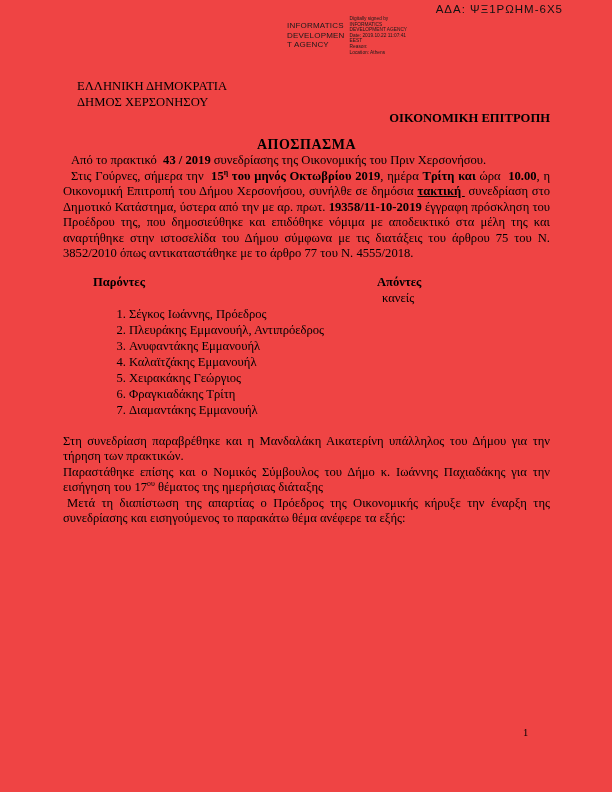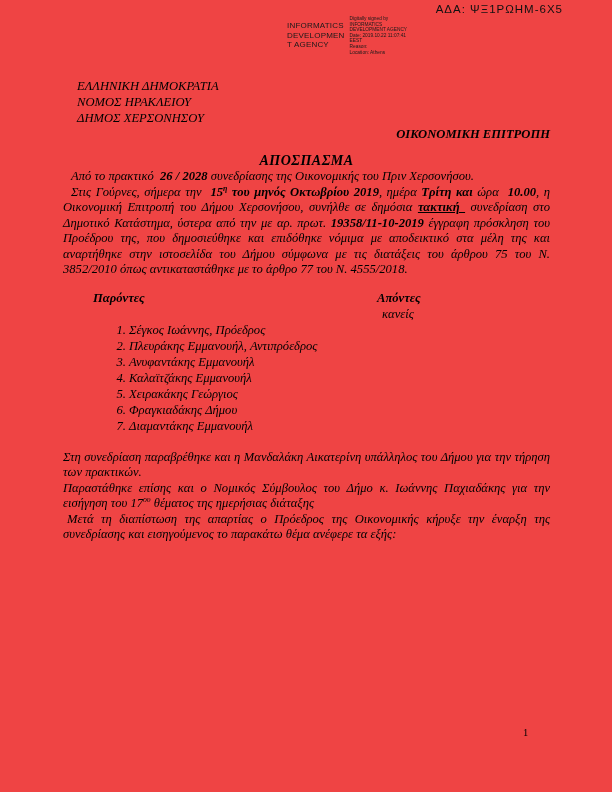--- a/index.html
+++ b/index.html
@@ -31,21 +31,21 @@
     white-space: nowrap;
   }
   .stamp-details {
     margin-left: 5px;
     font-family: "Liberation Sans", sans-serif;
     font-size: 4.8px; line-height: 5.6px;
     white-space: nowrap;
   }
 
   .content {
-    position: absolute; top: 78px; left: 63px; width: 487px; font-style: italic;
+    position: absolute; top: 78px; left: 63px; width: 487px;
   }
   .letterhead { margin-left: 14px; font-size: 12.6px; line-height: 16px; }
   .lh-line { white-space: nowrap; }
   .lh-committee { font-weight: bold; white-space: nowrap; text-align: right; }
 
   .title {
     margin: 11px 0 0 0;
     text-align: center;
     font-size: 14px; font-weight: bold; letter-spacing: 0.5px;
     line-height: 16px;
@@ -107,44 +107,43 @@
         <div class="detail-line">Location: Athens</div>
       </div>
   </div>
 
   <div class="content">
 
     <div class="letterhead">
       <div>
 
       <div class="lh-line">ΕΛΛΗΝΙΚΗ ΔΗΜΟΚΡΑΤΙΑ</div>
-          <div class="lh-line">ΝΟΜΟΣ ΗΡΑΚΛΕΙΟΥ</div>
           <div class="lh-line">ΔΗΜΟΣ ΧΕΡΣΟΝΗΣΟΥ</div>
         </div>
       <div class="lh-committee">ΟΙΚΟΝΟΜΙΚΗ ΕΠΙΤΡΟΠΗ</div>
     </div>
 
     <h1 class="title">ΑΠΟΣΠΑΣΜΑ</h1>
 
-    <p class="para ind8 mt-p1"><span>Από το πρακτικό &nbsp;</span><span class="b">26 / 2028</span><span> συνεδρίασης της Οικονομικής του Πριν Χερσονήσου.</span></p>
+    <p class="para ind8 mt-p1"><span>Από το πρακτικό &nbsp;</span><span class="b">43 / 2019</span><span> συνεδρίασης της Οικονομικής του Πριν Χερσονήσου.</span></p>
 
     <p class="para ind8 mt-p2"><span>Στις Γούρνες, σήμερα την &nbsp;</span><span class="b">15</span><span class="b sup">η</span><span class="b"> του μηνός Οκτωβρίου 2019</span><span>, ημέρα </span><span class="b">Τρίτη και</span><span> ώρα &nbsp;</span><span class="b">10.00</span><span>, η Οικονομική Επιτροπή του Δήμου Χερσονήσου, συνήλθε σε δημόσια </span><span class="b u">τακτική&nbsp;</span><span> συνεδρίαση στο Δημοτικό Κατάστημα, ύστερα από την με αρ. πρωτ. </span><span class="b">19358/11-10-2019</span><span> έγγραφη πρόσκληση του Προέδρου της, που δημοσιεύθηκε και επιδόθηκε νόμιμα με αποδεικτικό στα μέλη της και αναρτήθηκε στην ιστοσελίδα του Δήμου σύμφωνα με τις διατάξεις του άρθρου 75 του Ν. 3852/2010 όπως αντικαταστάθηκε με το άρθρο 77 του Ν. 4555/2018.</span></p>
 
 
     <div class="attendance">
       <div class="att-left">
         <div class="att-header">Παρόντες</div>
         <ol class="present-list">
 
         <li>Σέγκος Ιωάννης, Πρόεδρος</li>
             <li>Πλευράκης Εμμανουήλ, Αντιπρόεδρος</li>
             <li>Ανυφαντάκης Εμμανουήλ</li>
             <li>Καλαϊτζάκης Εμμανουήλ</li>
             <li>Χειρακάκης Γεώργιος</li>
-            <li>Φραγκιαδάκης Δήμου</li>
+            <li>Φραγκιαδάκης Τρίτη</li>
             <li>Διαμαντάκης Εμμανουήλ</li>
           </ol>
       </div>
       <div class="att-right">
         <div class="att-header">Απόντες</div>
         <div class="absent-value">κανείς</div>
       </div>
     </div>
 
     <p class="para mt-p4"><span>Στη συνεδρίαση παραβρέθηκε και η Μανδαλάκη Αικατερίνη υπάλληλος του Δήμου για την τήρηση των πρακτικών.</span></p>

